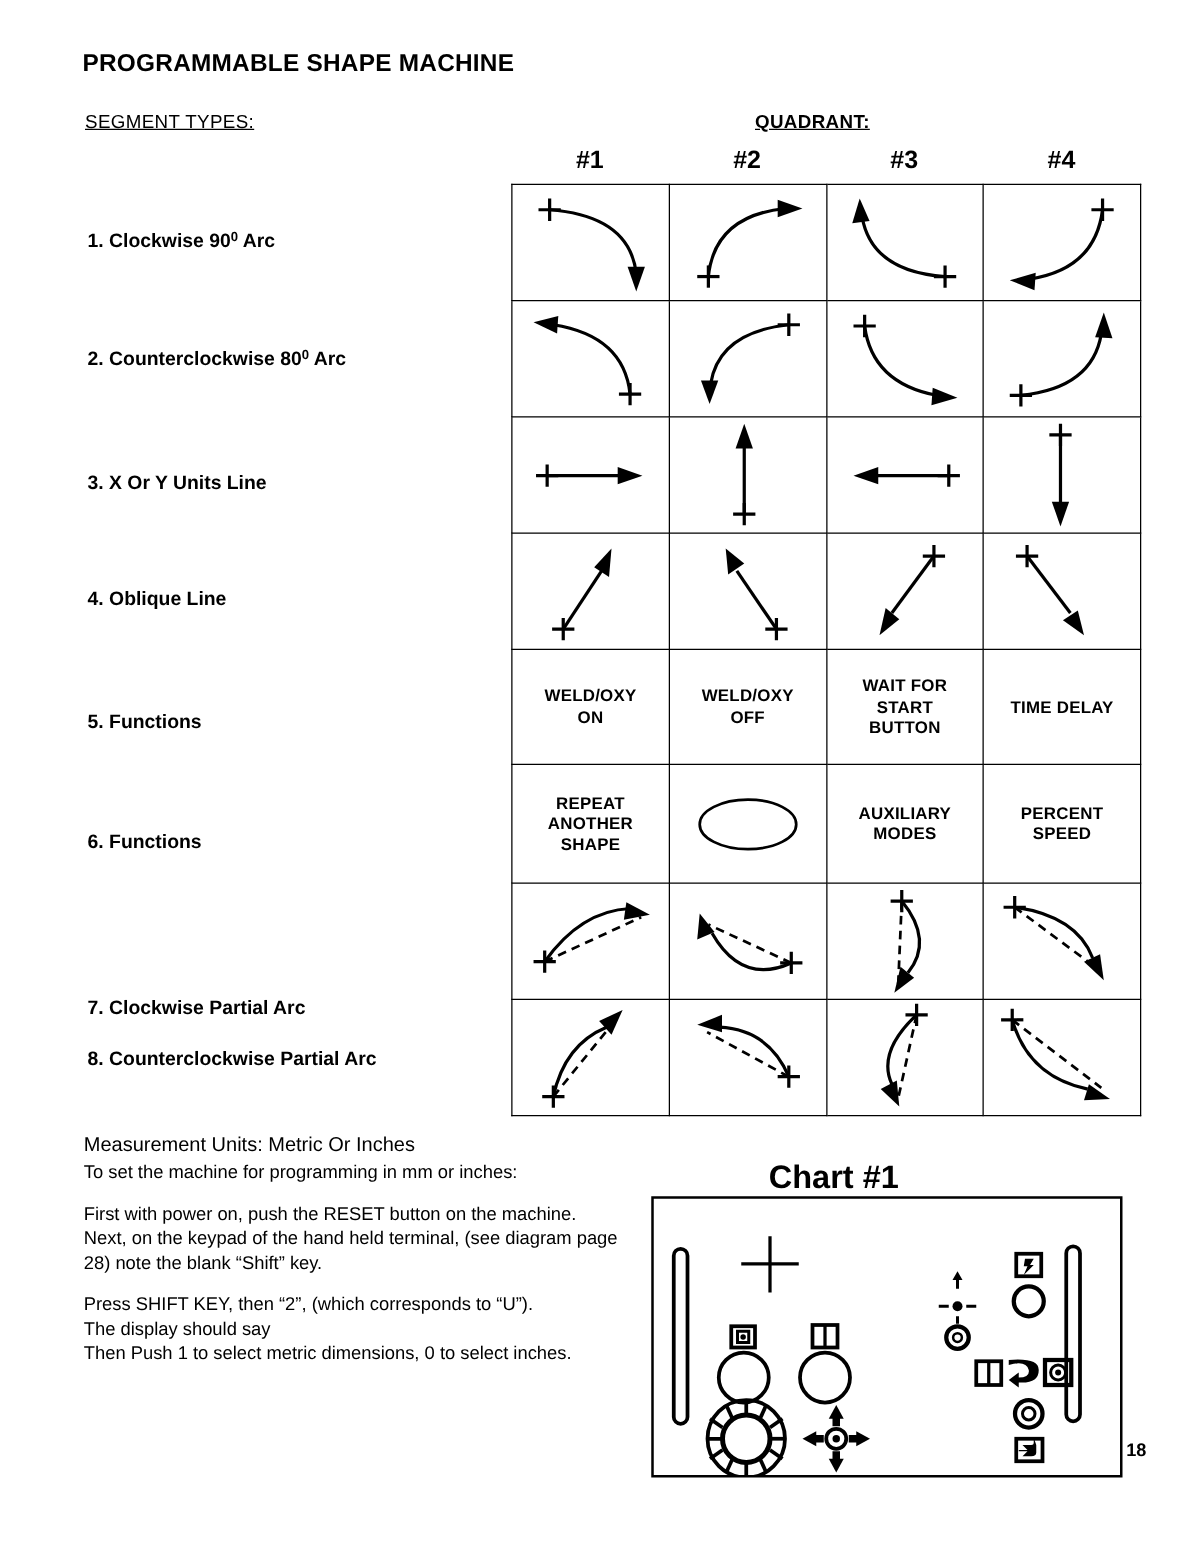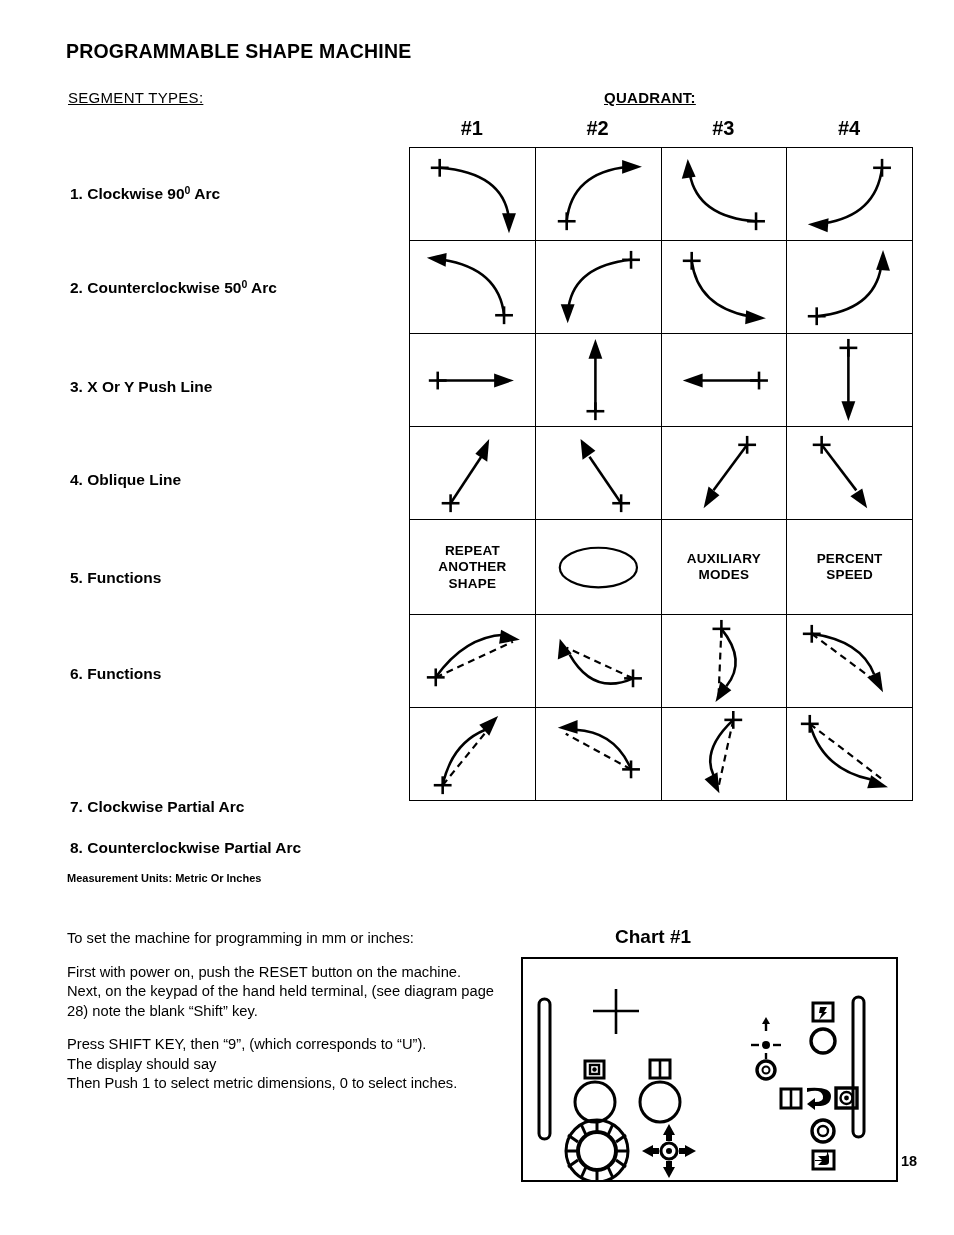--- a/index.html
+++ b/index.html
@@ -87,40 +87,40 @@
     font-size: 13.5px;
     font-weight: bold;
     line-height: 1.22;
     letter-spacing: 0.2px;
     padding: 4px 2px;
   }
 
   
   #measurement-heading {
     position: absolute;
-    left: 67px; top: 872px;
-    font-size: 11px;
-    font-weight: bold;
+    left: 67px; top: 908px;
+    font-size: 16px;
+    font-weight: normal;
   }
   #body-text {
     position: absolute;
     left: 67px; top: 925px;
     width: 430px;
     font-size: 14.7px;
     line-height: 1.33;
   }
   #body-text p { margin: 4px 0 14px 0; }
   #body-text p:last-child { margin-bottom: 0; }
   .indent-line { display: block; padding-left: 42px; }
 
   
   #chart-caption {
     position: absolute;
     left: 615px; top: 926px;
-    font-size: 19px;
+    font-size: 26px;
     font-weight: bold;
   }
   #control-panel-figure {
     position: absolute;
     left: 521px; top: 957px;
     width: 377px; height: 225px;
     border: 2.4px solid #000;
     background: #fff;
   }
   #page-number {
@@ -138,22 +138,22 @@
 <div id="quadrant-heading">QUADRANT:</div>
 
 <div id="quadrant-header-row">
   <div class="qh">#1</div>
   <div class="qh">#2</div>
   <div class="qh">#3</div>
   <div class="qh">#4</div>
 </div>
 
 <div class="seg-label" style="top:184px"><span>1.</span> <span>Clockwise 90</span><sup>0</sup><span> Arc</span></div>
-<div class="seg-label" style="top:278px"><span>2.</span> <span>Counterclockwise 50</span><sup>0</sup><span> Arc</span></div>
-<div class="seg-label" style="top:378px"><span>3.</span> <span>X Or Y Push Line</span></div>
+<div class="seg-label" style="top:278px"><span>2.</span> <span>Counterclockwise 80</span><sup>0</sup><span> Arc</span></div>
+<div class="seg-label" style="top:378px"><span>3.</span> <span>X Or Y Units Line</span></div>
 <div class="seg-label" style="top:471px"><span>4.</span> <span>Oblique Line</span></div>
 <div class="seg-label" style="top:569px"><span>5.</span> <span>Functions</span></div>
 <div class="seg-label" style="top:665px"><span>6.</span> <span>Functions</span></div>
 <div class="seg-label" style="top:798px"><span>7.</span> <span>Clockwise Partial Arc</span></div>
 <div class="seg-label" style="top:839px"><span>8.</span> <span>Counterclockwise Partial Arc</span></div>
 
 <table id="chart-table">
 
   <tbody>
       <tr>
@@ -321,20 +321,38 @@
         <line x1="35" y1="18" x2="70" y2="64" stroke="#000" stroke-width="2.6"></line>
         <path d="M81 82 l-5 -20 l-12 8 z" fill="#000"></path>
         <g stroke="#000" stroke-width="2.6">
               <line x1="26" y1="18" x2="44" y2="18"></line>
               <line x1="35" y1="9" x2="35" y2="27"></line>
             </g>
       </svg>
     </td>
   </tr>
 
+  <tr>
+    <td style="height:92px">
+      <div class="func-text" style="white-space:pre-line">WELD/OXY
+ON</div>
+    </td>
+    <td>
+      <div class="func-text" style="white-space:pre-line">WELD/OXY
+OFF</div>
+    </td>
+    <td>
+      <div class="func-text" style="white-space:pre-line">WAIT FOR
+START
+BUTTON</div>
+    </td>
+    <td>
+      <div class="func-text" style="white-space:pre-line">TIME DELAY</div>
+    </td>
+  </tr>
 
   <tr>
     <td style="height:95px">
       <div class="func-text" style="white-space:pre-line">REPEAT
 ANOTHER
 SHAPE</div>
     </td>
     <td>
       <svg class="cell-svg" viewBox="0 0 126 95">
         <ellipse cx="63" cy="48" rx="39" ry="20" fill="none" stroke="#000" stroke-width="2.2"></ellipse>
@@ -444,21 +462,21 @@
     </td>
   </tr>
 </tbody>
   </table>
 
 <div id="measurement-heading">Measurement Units: Metric Or Inches</div>
 <div id="body-text">
   <p>To set the machine for programming in mm or inches:</p>
   <p>First with power on, push the RESET button on the machine. Next, on the keypad of the hand held terminal, (see diagram page 28) note the blank “Shift” key.</p>
   <p>
-    <span>Press SHIFT KEY, then “9”, (which corresponds to “U”).</span><br>
+    <span>Press SHIFT KEY, then “2”, (which corresponds to “U”).</span><br>
     <span>The display should say</span><br>
     <span>Then Push 1 to select metric dimensions, 0 to select inches.</span>
   </p>
 </div>
 
 <div id="chart-caption">Chart #1</div>
 
 <div id="control-panel-figure">
   <svg width="373" height="221" viewBox="0 0 373 221">
 

